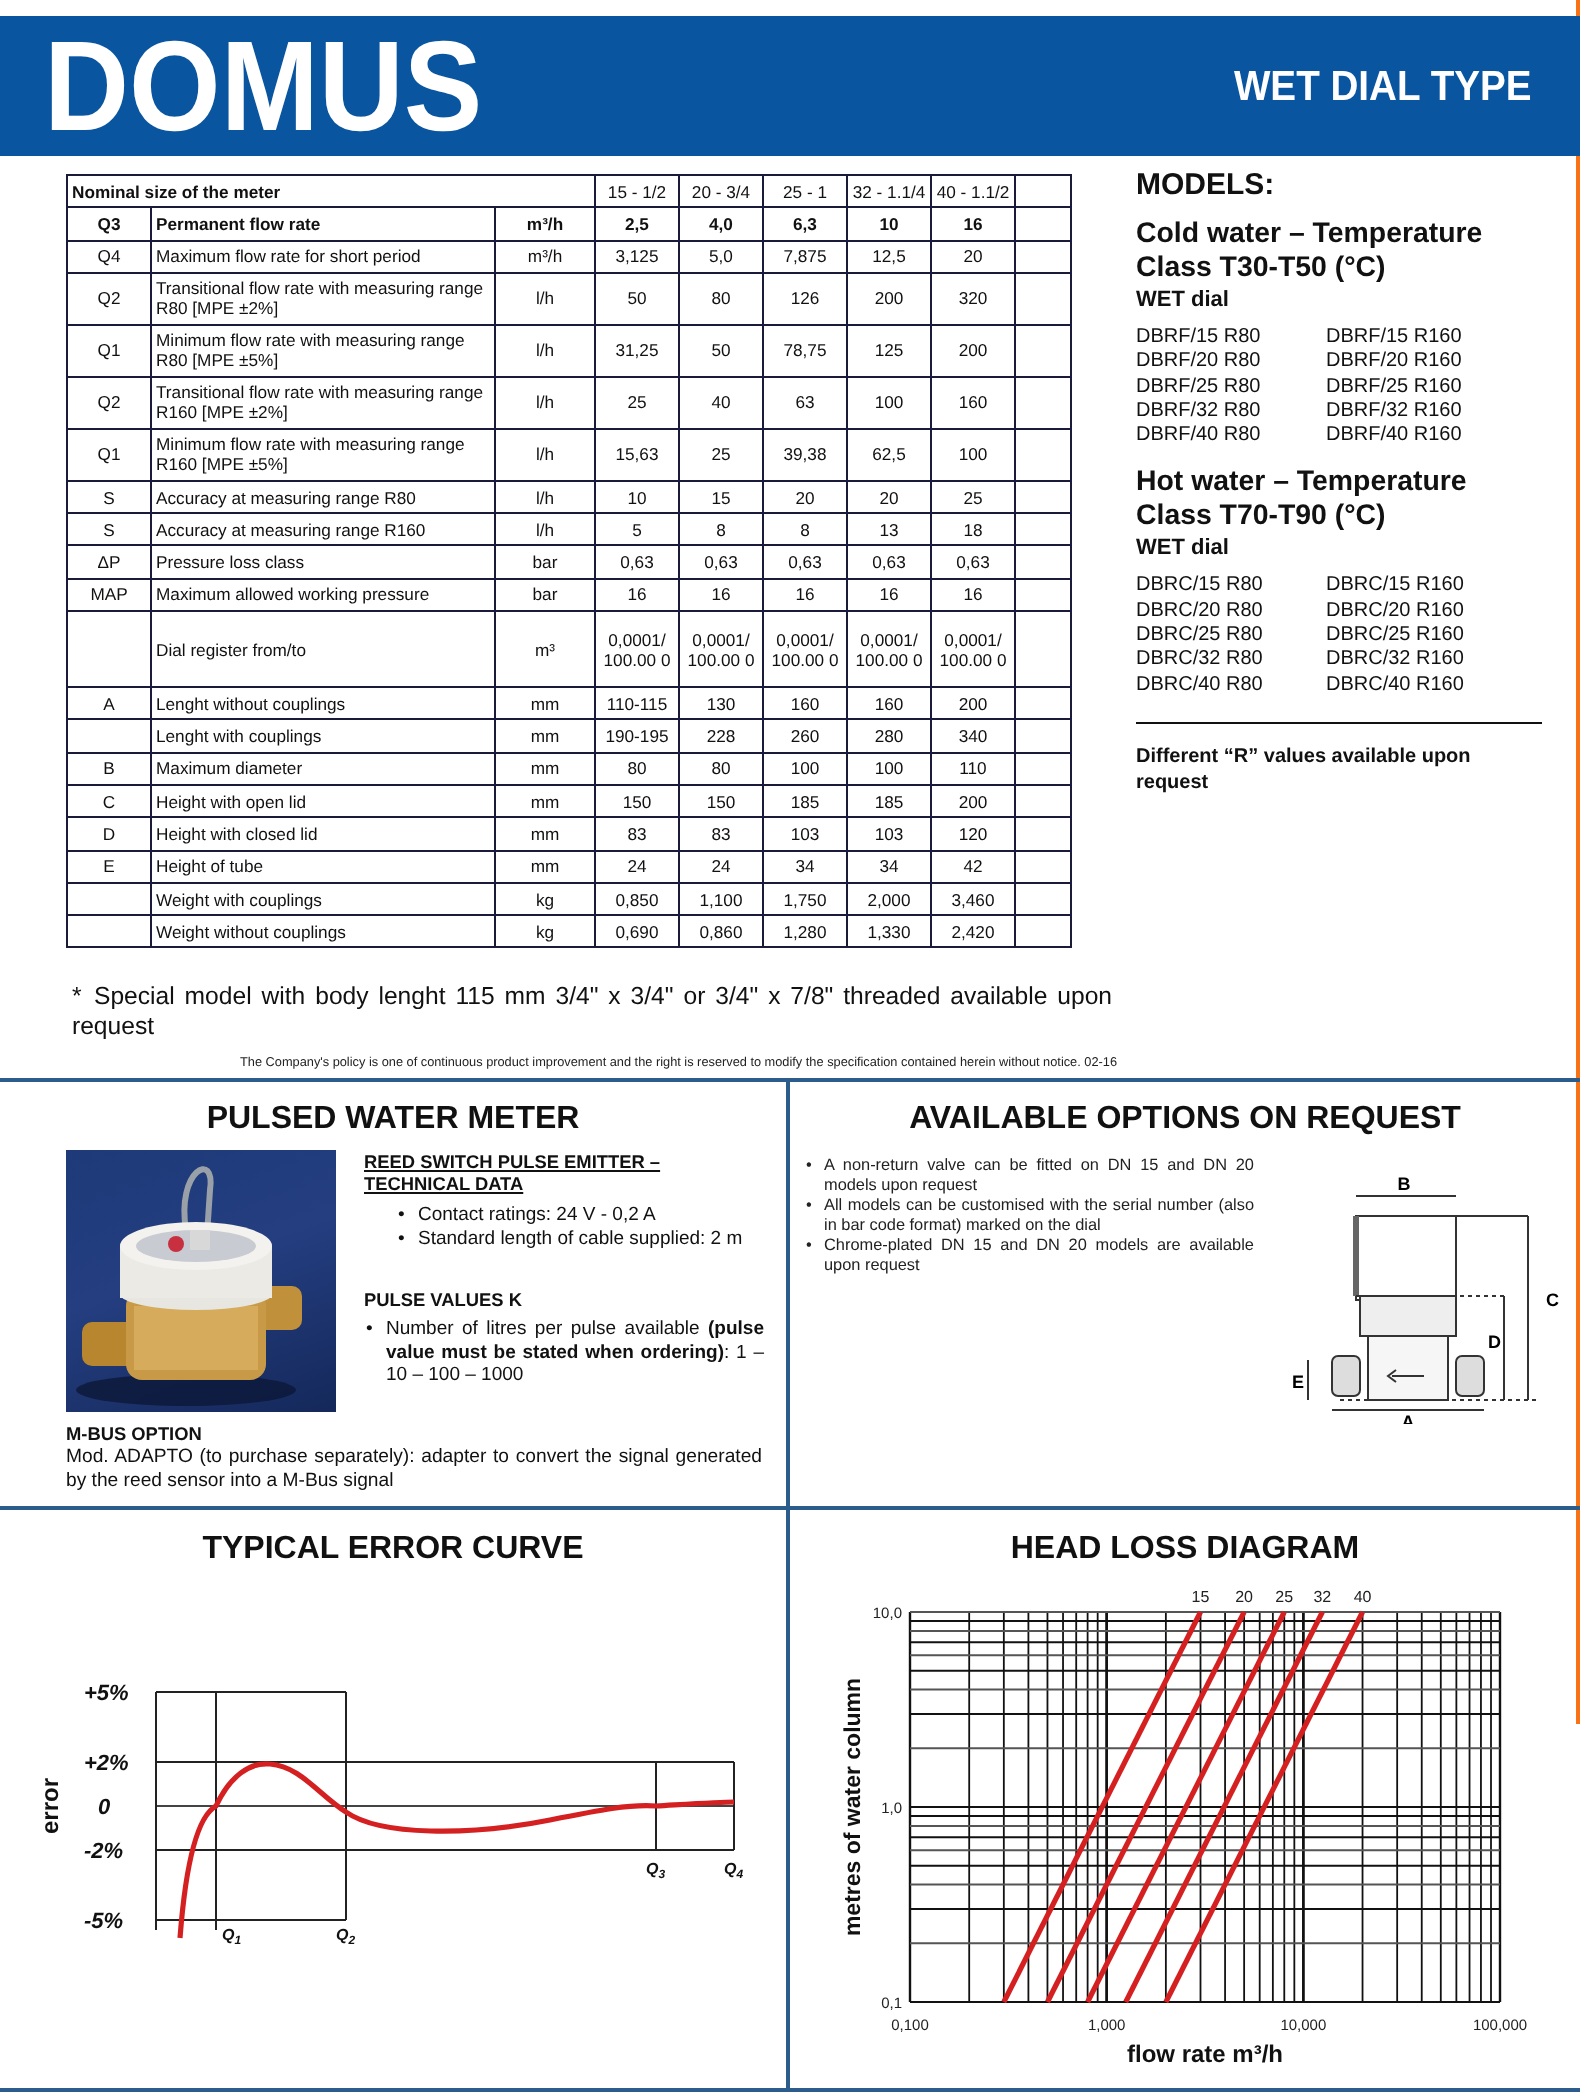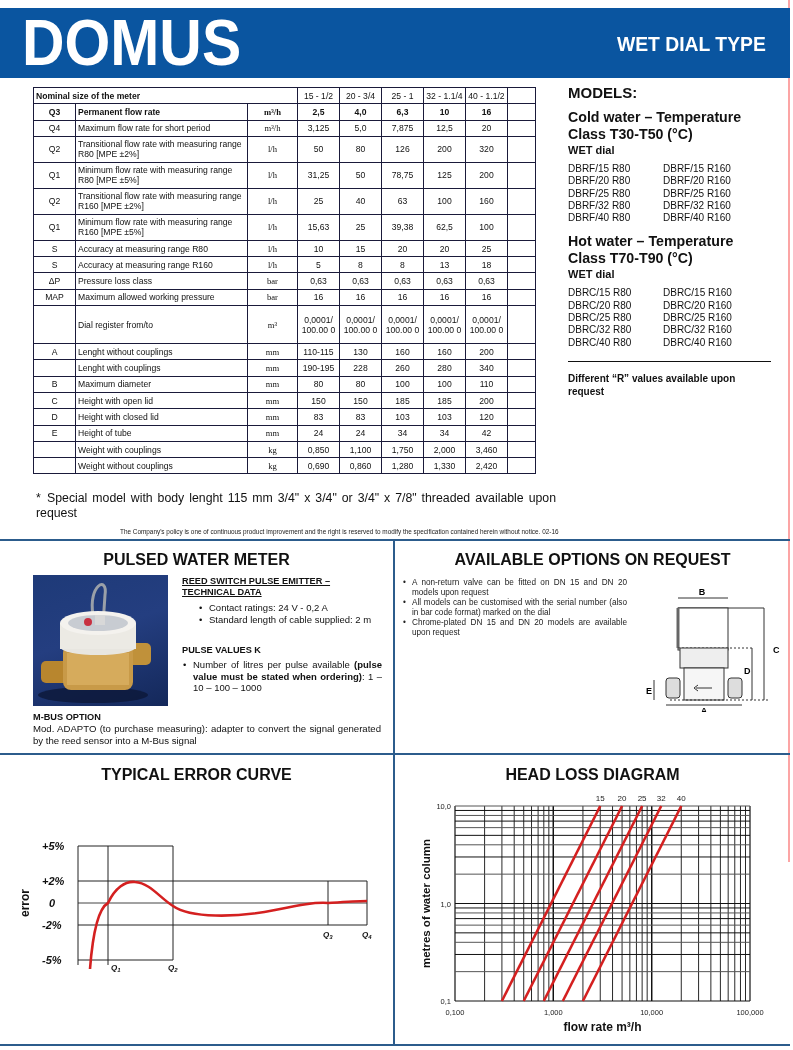--- a/index.html
+++ b/index.html
@@ -1,30 +1,30 @@
 <!DOCTYPE html>
 <html><head>
 <meta charset="utf-8">
 <style>
   * { box-sizing: border-box; margin: 0; padding: 0; }
   html, body { width: 793px; height: 1050px; background: #ffffff; overflow: hidden; }
   body { font-family: "Liberation Sans", sans-serif; color: #111; position: relative; }
-  .page { position: absolute; left: 0; top: 0; width: 790px; height: 862px; border-right: 2px solid #fca5a5; }
+  .page { position: absolute; left: 0; top: 0; width: 790px; height: 862px; border-right: 2px solid #f97316; }
 
   
   .header { position: absolute; left: 0; top: 8px; width: 790px; height: 70px; background: #0a55a0; }
   .brand { position: absolute; left: 22px; top: 0px; font-size: 64px; font-weight: bold; color: #fff; letter-spacing: 0px; line-height: 70px; transform: scaleX(0.92); transform-origin: left center; }
   .subtitle { position: absolute; right: 24px; top: 24px; font-size: 21px; font-weight: bold; color: #fff; transform: scaleX(0.92); transform-origin: right center; }
 
   
   .spec { position: absolute; left: 33px; top: 87px; border-collapse: collapse; font-size: 8.6px; }
   .spec td { border: 1px solid #1a1a3a; height: 16.3px; padding: 0 2px; vertical-align: middle; }
   .spec td.sym { width: 42px; text-align: center; }
   .spec td.desc { width: 172px; text-align: left; line-height: 10px; }
-  .spec td.unit { width: 50px; text-align: center; font-family: Liberation Serif, serif; }
+  .spec td.unit { width: 50px; text-align: center; }
   .spec td.val { width: 42px; text-align: center; line-height: 10px; }
   .spec td.blank { width: 28px; }
   .spec tr.hdr td { font-weight: bold; }
   .spec tr.bold td { font-weight: bold; }
   .spec tr.tall td { height: 26px; }
   .spec tr.dial td { height: 38px; }
   .spec tr.hdr td.val { font-weight: normal; }
   .spec .hdr-title { text-align: left; }
 
   .footnote { position: absolute; left: 36px; top: 491px; width: 520px; font-size: 12.3px; line-height: 15px; text-align: justify; text-align-last: left; }
@@ -363,21 +363,21 @@
   <div class="pulse-h" style="left:182px; top:576px; width:200px;text-decoration:underline;">REED SWITCH PULSE EMITTER – TECHNICAL DATA</div>
   <ul class="bullets" style="left:198px; top:602px; width:205px;">
     <li>Contact ratings: 24 V - 0,2 A</li>
     <li>Standard length of cable supplied: 2 m</li>
   </ul>
   <div class="pulse-h" style="left:182px; top:645px;">PULSE VALUES K</div>
   <ul class="bullets just" style="left:182px; top:659px; width:200px;">
     <li><span>Number of litres per pulse available </span><b>(pulse value must be stated when ordering)</b><span>: 1 – 10 – 100 – 1000</span></li>
   </ul>
   <div class="mbus-h">M-BUS OPTION</div>
-  <div class="mbus-t">Mod. ADAPTO (to purchase measuring): adapter to convert the signal generated by the reed sensor into a M-Bus signal</div>
+  <div class="mbus-t">Mod. ADAPTO (to purchase separately): adapter to convert the signal generated by the reed sensor into a M-Bus signal</div>
 
   <div class="sec-title" style="left:395px; width:395px; top:551px;">AVAILABLE OPTIONS ON REQUEST</div>
   <ul class="opts">
     <li>A non-return valve can be fitted on  DN 15 and DN 20 models upon request</li>
     <li>All models can be customised with the serial number (also in bar code format) marked on the dial</li>
     <li>Chrome-plated DN 15 and DN 20 models are available upon request</li>
   </ul>
   <svg style="position:absolute; left:640px; top:582px;" width="150" height="130" viewBox="0 0 150 130">
     <g stroke="#333" stroke-width="1" fill="none">
       <line x1="38" y1="16" x2="88" y2="16"></line>

